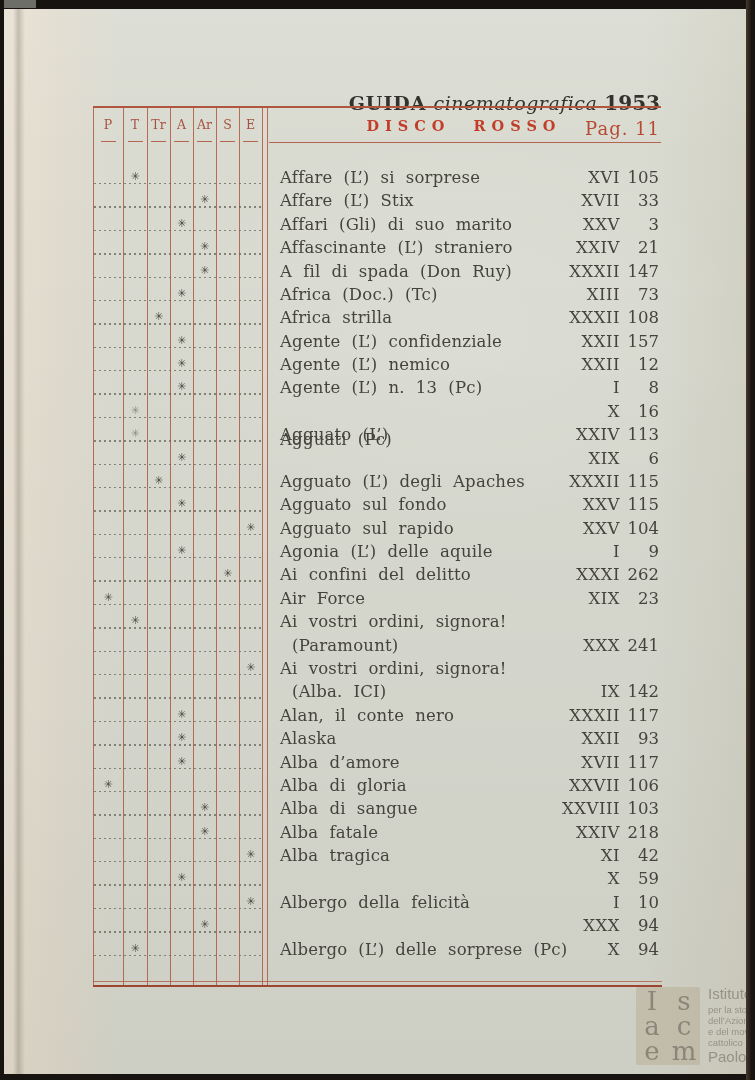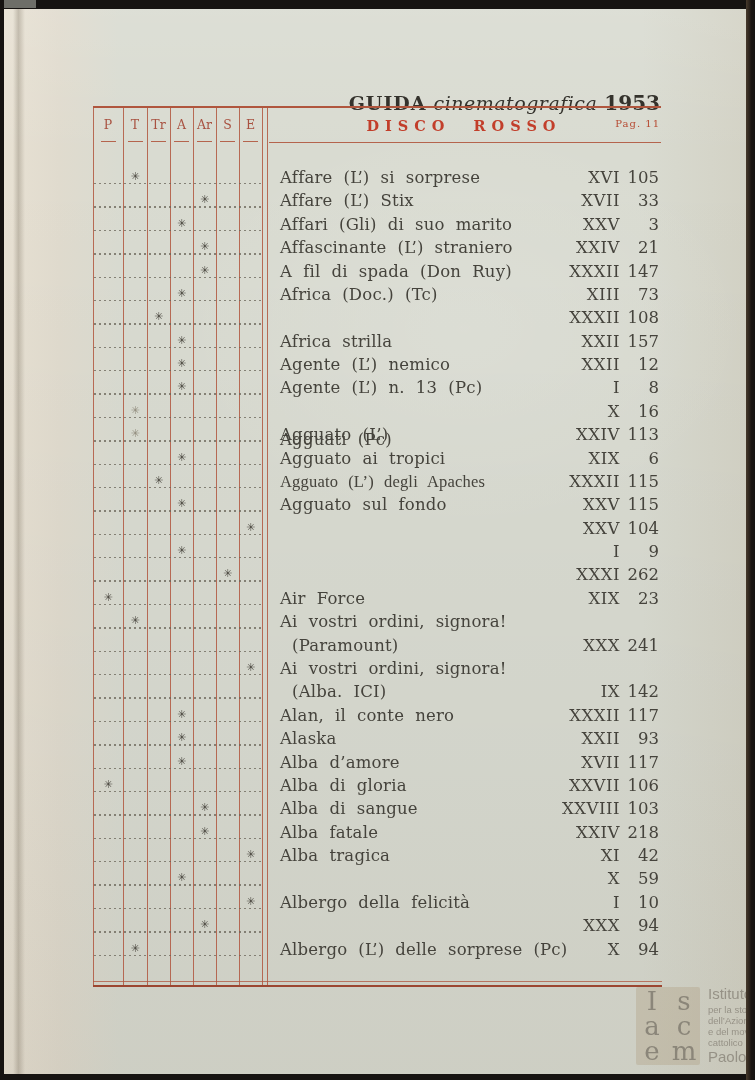--- a/index.html
+++ b/index.html
@@ -39,21 +39,21 @@
   #rule-bottom-thin{left:93px;top:981px;width:569px;height:1px;opacity:.75;}
   #rule-bottom{left:93px;top:984.5px;width:569px;height:2.6px;background:#9c4631;}
 
   
   #section-title{
     position:absolute;left:268px;top:117px;width:392px;text-align:center;
     font-size:14.5px;font-weight:bold;letter-spacing:6px;word-spacing:12px;
     color:var(--accent_red);
   }
   #pag-label{
-    position:absolute;right:95px;top:118px;font-size:10px;color:var(--pag_red);letter-spacing:1px;
+    position:absolute;right:95px;top:118px;font-size:18px;color:var(--pag_red);letter-spacing:1px;
   }
 
   
   .vline{position:absolute;top:106px;width:1.3px;height:880px;background:var(--rule_red);opacity:.85;}
   .col-letter{position:absolute;top:115px;height:20px;line-height:20px;text-align:center;
     font-size:12.5px;color:var(--letter_red);}
   .col-dash{position:absolute;top:141px;height:1.2px;width:15px;background:var(--rule_red);opacity:.9;}
 
   
   .film-row{position:absolute;left:0;width:755px;}
@@ -162,27 +162,28 @@
       <div class="film-row" style="top: 282.9px; height: 23.38px; line-height: 23.38px;">
         <div class="row-dots" style="top: 17px;"></div>
         <div class="star" style="left: 173.5px; top: 5px;">✳</div>
         <div class="film-title" style="left: 280px;">Africa (Doc.) (Tc)</div>
         <div class="film-volume">XIII</div>
         <div class="film-page">73</div>
       </div>
       <div class="film-row" style="top: 306.28px; height: 23.38px; line-height: 23.38px;">
         <div class="row-dots" style="top: 17px;"></div>
         <div class="star" style="left: 150.5px; top: 5px;">✳</div>
-        <div class="film-title" style="left: 280px; margin-top: 24px;">Africa strilla</div>
+        <div class="film-title" style="left: 280px;">Africa strilla</div>
         <div class="film-volume">XXXII</div>
         <div class="film-page">108</div>
       </div>
       <div class="film-row" style="top: 329.66px; height: 23.38px; line-height: 23.38px;">
         <div class="row-dots" style="top: 17px;"></div>
         <div class="star" style="left: 173.5px; top: 5px;">✳</div>
+        <div class="film-title" style="left: 280px;">Agente (L’) confidenziale</div>
         <div class="film-volume">XXII</div>
         <div class="film-page">157</div>
       </div>
       <div class="film-row" style="top: 353.04px; height: 23.38px; line-height: 23.38px;">
         <div class="row-dots" style="top: 17px;"></div>
         <div class="star" style="left: 173.5px; top: 5px;">✳</div>
         <div class="film-title" style="left: 280px;">Agente (L’) nemico</div>
         <div class="film-volume">XXII</div>
         <div class="film-page">12</div>
       </div>
@@ -203,53 +204,55 @@
       <div class="film-row" style="top: 423.18px; height: 23.38px; line-height: 23.38px;">
         <div class="row-dots" style="top: 17px;"></div>
         <div class="star light" style="left: 127px; top: 5px;">✳</div>
         <div class="film-title" style="left: 280px;">Agguato (L’)</div>
         <div class="film-volume">XXIV</div>
         <div class="film-page">113</div>
       </div>
       <div class="film-row" style="top: 446.56px; height: 23.38px; line-height: 23.38px;">
         <div class="row-dots" style="top: 17px;"></div>
         <div class="star" style="left: 173.5px; top: 5px;">✳</div>
-        <div class="film-title" style="left: 280px;">Agguato ai tropici</div>
         <div class="film-volume">XIX</div>
         <div class="film-page">6</div>
       </div>
       <div class="film-row" style="top: 469.94px; height: 23.38px; line-height: 23.38px;">
         <div class="row-dots" style="top: 17px;"></div>
         <div class="star" style="left: 150.5px; top: 5px;">✳</div>
-        <div class="film-title" style="left: 280px; font-family: Liberation Serif, serif;">Agguato (L’) degli Apaches</div>
+        <div class="film-title" style="left: 280px;">Agguato (L’) degli Apaches</div>
         <div class="film-volume">XXXII</div>
         <div class="film-page">115</div>
       </div>
       <div class="film-row" style="top: 493.32px; height: 23.38px; line-height: 23.38px;">
         <div class="row-dots" style="top: 17px;"></div>
         <div class="star" style="left: 173.5px; top: 5px;">✳</div>
         <div class="film-title" style="left: 280px;">Agguato sul fondo</div>
         <div class="film-volume">XXV</div>
         <div class="film-page">115</div>
       </div>
       <div class="film-row" style="top: 516.7px; height: 23.38px; line-height: 23.38px;">
         <div class="row-dots" style="top: 17px;"></div>
         <div class="star" style="left: 242.5px; top: 5px;">✳</div>
+        <div class="film-title" style="left: 280px;">Agguato sul rapido</div>
         <div class="film-volume">XXV</div>
         <div class="film-page">104</div>
       </div>
       <div class="film-row" style="top: 540.08px; height: 23.38px; line-height: 23.38px;">
         <div class="row-dots" style="top: 17px;"></div>
         <div class="star" style="left: 173.5px; top: 5px;">✳</div>
+        <div class="film-title" style="left: 280px;">Agonia (L’) delle aquile</div>
         <div class="film-volume">I</div>
         <div class="film-page">9</div>
       </div>
       <div class="film-row" style="top: 563.46px; height: 23.38px; line-height: 23.38px;">
         <div class="row-dots" style="top: 17px;"></div>
         <div class="star" style="left: 219.5px; top: 5px;">✳</div>
+        <div class="film-title" style="left: 280px;">Ai confini del delitto</div>
         <div class="film-volume">XXXI</div>
         <div class="film-page">262</div>
       </div>
       <div class="film-row" style="top: 586.84px; height: 23.38px; line-height: 23.38px;">
         <div class="row-dots" style="top: 17px;"></div>
         <div class="star" style="left: 100px; top: 5px;">✳</div>
         <div class="film-title" style="left: 280px;">Air Force</div>
         <div class="film-volume">XIX</div>
         <div class="film-page">23</div>
       </div>

